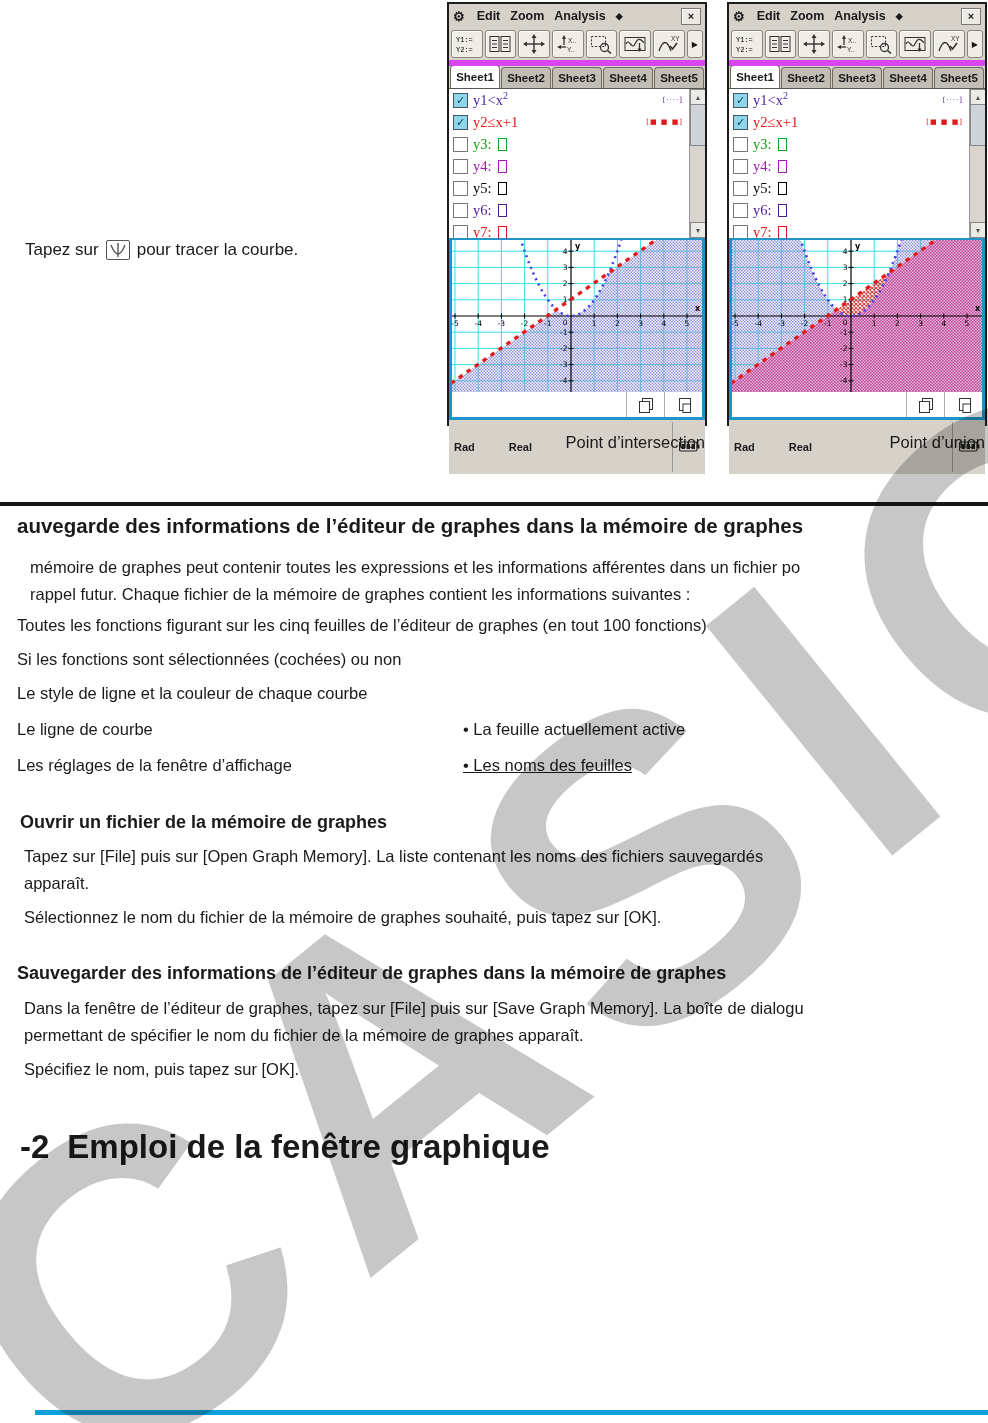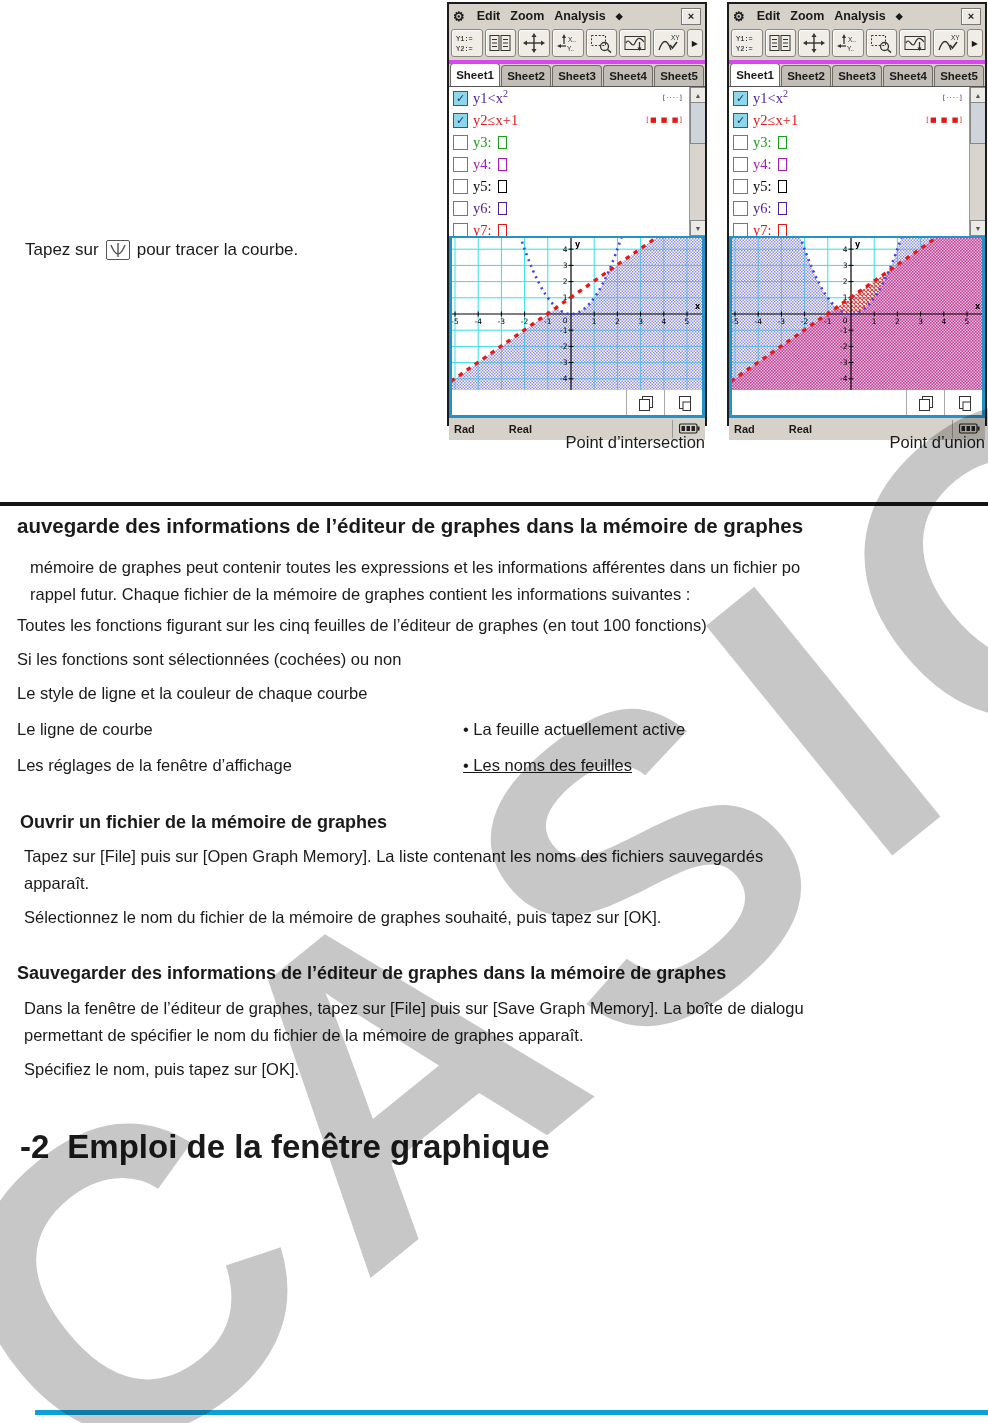--- a/index.html
+++ b/index.html
@@ -18,22 +18,22 @@
 
   .menubar{position:relative;height:24px;display:flex;align-items:center;gap:10px;
     padding:0 4px;font-size:12.5px;font-weight:bold;background:#d6d2ca;}
   .gear{font-size:13px;margin-right:2px;}
   .menu-item{cursor:default;}
   .menu-diamond{font-size:9px;}
   .close-btn{margin-left:auto;width:18px;height:15px;border:1px solid #777;background:#ece9e3;
     box-shadow:inset 1px 1px 0 #fff;display:flex;align-items:center;justify-content:center;
     font-size:11px;font-weight:bold;}
 
-  .toolbar{position:relative;height:30px;display:flex;gap:2px;padding:1px 2px;
-    background:#d6d2ca;border-bottom:4px solid #d946ef;}
+  .toolbar{position:relative;height:30px;display:flex;align-items:center;gap:2px;padding:1px 2px;
+    background:#d6d2ca;border-bottom:6px solid #d946ef;}
   .tbtn{width:31px;height:26px;background:#f0ede7;border:1px solid #8a867e;border-radius:3px;
     box-shadow:inset 1px 1px 0 #fff;display:flex;align-items:center;justify-content:center;}
   .tbtn svg{display:block;}
   .tbtn-more{margin-left:auto;width:15px;height:26px;background:#f0ede7;border:1px solid #8a867e;
     border-radius:3px;display:flex;align-items:center;justify-content:center;font-size:8px;}
 
   .tabbar{height:22px;display:flex;align-items:flex-end;background:#d6d2ca;padding-left:1px;}
   .tab{width:48.5px;height:20px;background:#c2beb6;border:1px solid #6f6b63;border-bottom:none;
     border-radius:4px 4px 0 0;font-size:11.5px;font-weight:bold;display:flex;align-items:center;
     justify-content:center;margin-right:1px;}
@@ -64,21 +64,21 @@
   .graphframe{border-left:3px solid #2293c8;border-right:3px solid #2293c8;border-top:2px solid #2293c8;
     background:#fff;}
   svg.graph{display:block;background:#fff;}
   svg.graph text{font-family:"DejaVu Sans",sans-serif;fill:#000;}
 
   .msgbar{height:25px;background:#fff;border-left:3px solid #2293c8;border-right:3px solid #2293c8;
     border-bottom:3px solid #2293c8;display:flex;justify-content:flex-end;align-items:stretch;}
   .mbtn{width:37px;border-left:1px solid #aaa;display:flex;align-items:center;justify-content:center;}
 
   .statusbar{height:22px;background:#d6d2ca;display:flex;align-items:center;gap:8px;
-    padding:0 5px;font-size:11px;font-weight:bold;position:relative;}
+    padding:16px 5px;font-size:11px;font-weight:bold;position:relative;}
   .sb-real{margin-left:26px;}
   .sb-sep{position:absolute;right:32px;top:2px;bottom:2px;width:1px;background:#999;}
   .battery{margin-left:auto;}
 
   
   .caption{position:absolute;top:433px;width:260px;text-align:right;font-size:16.5px;z-index:2;}
   .cap1{left:445px;} .cap2{left:725px;}
 
   
   .tapez{position:absolute;left:25px;top:240px;font-size:17px;display:flex;align-items:center;

